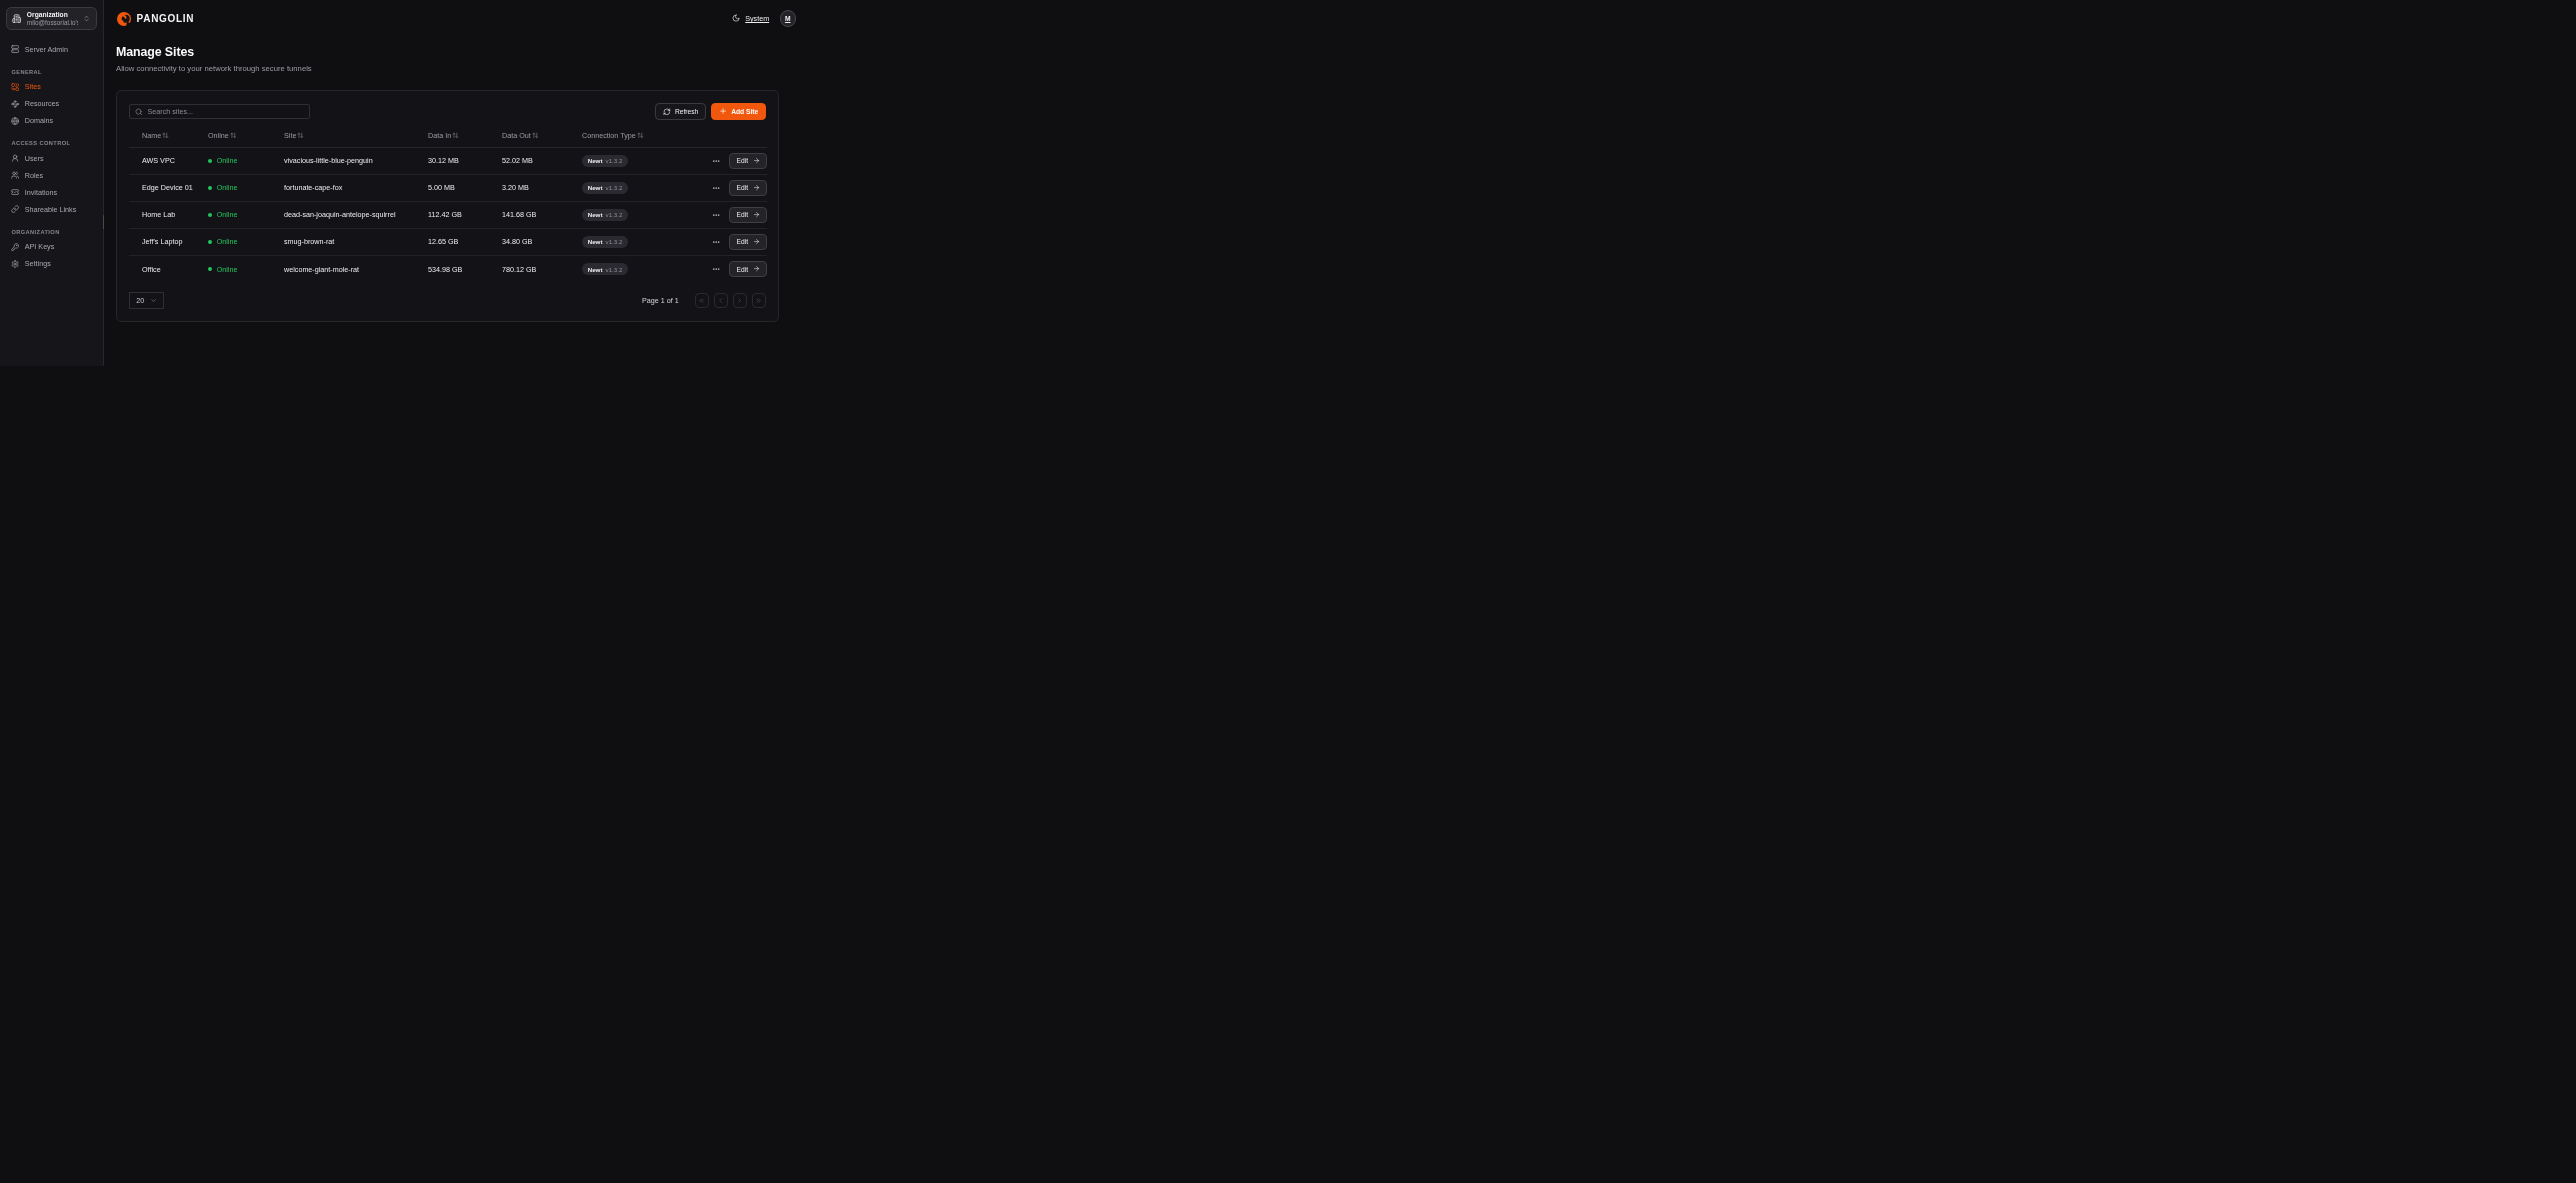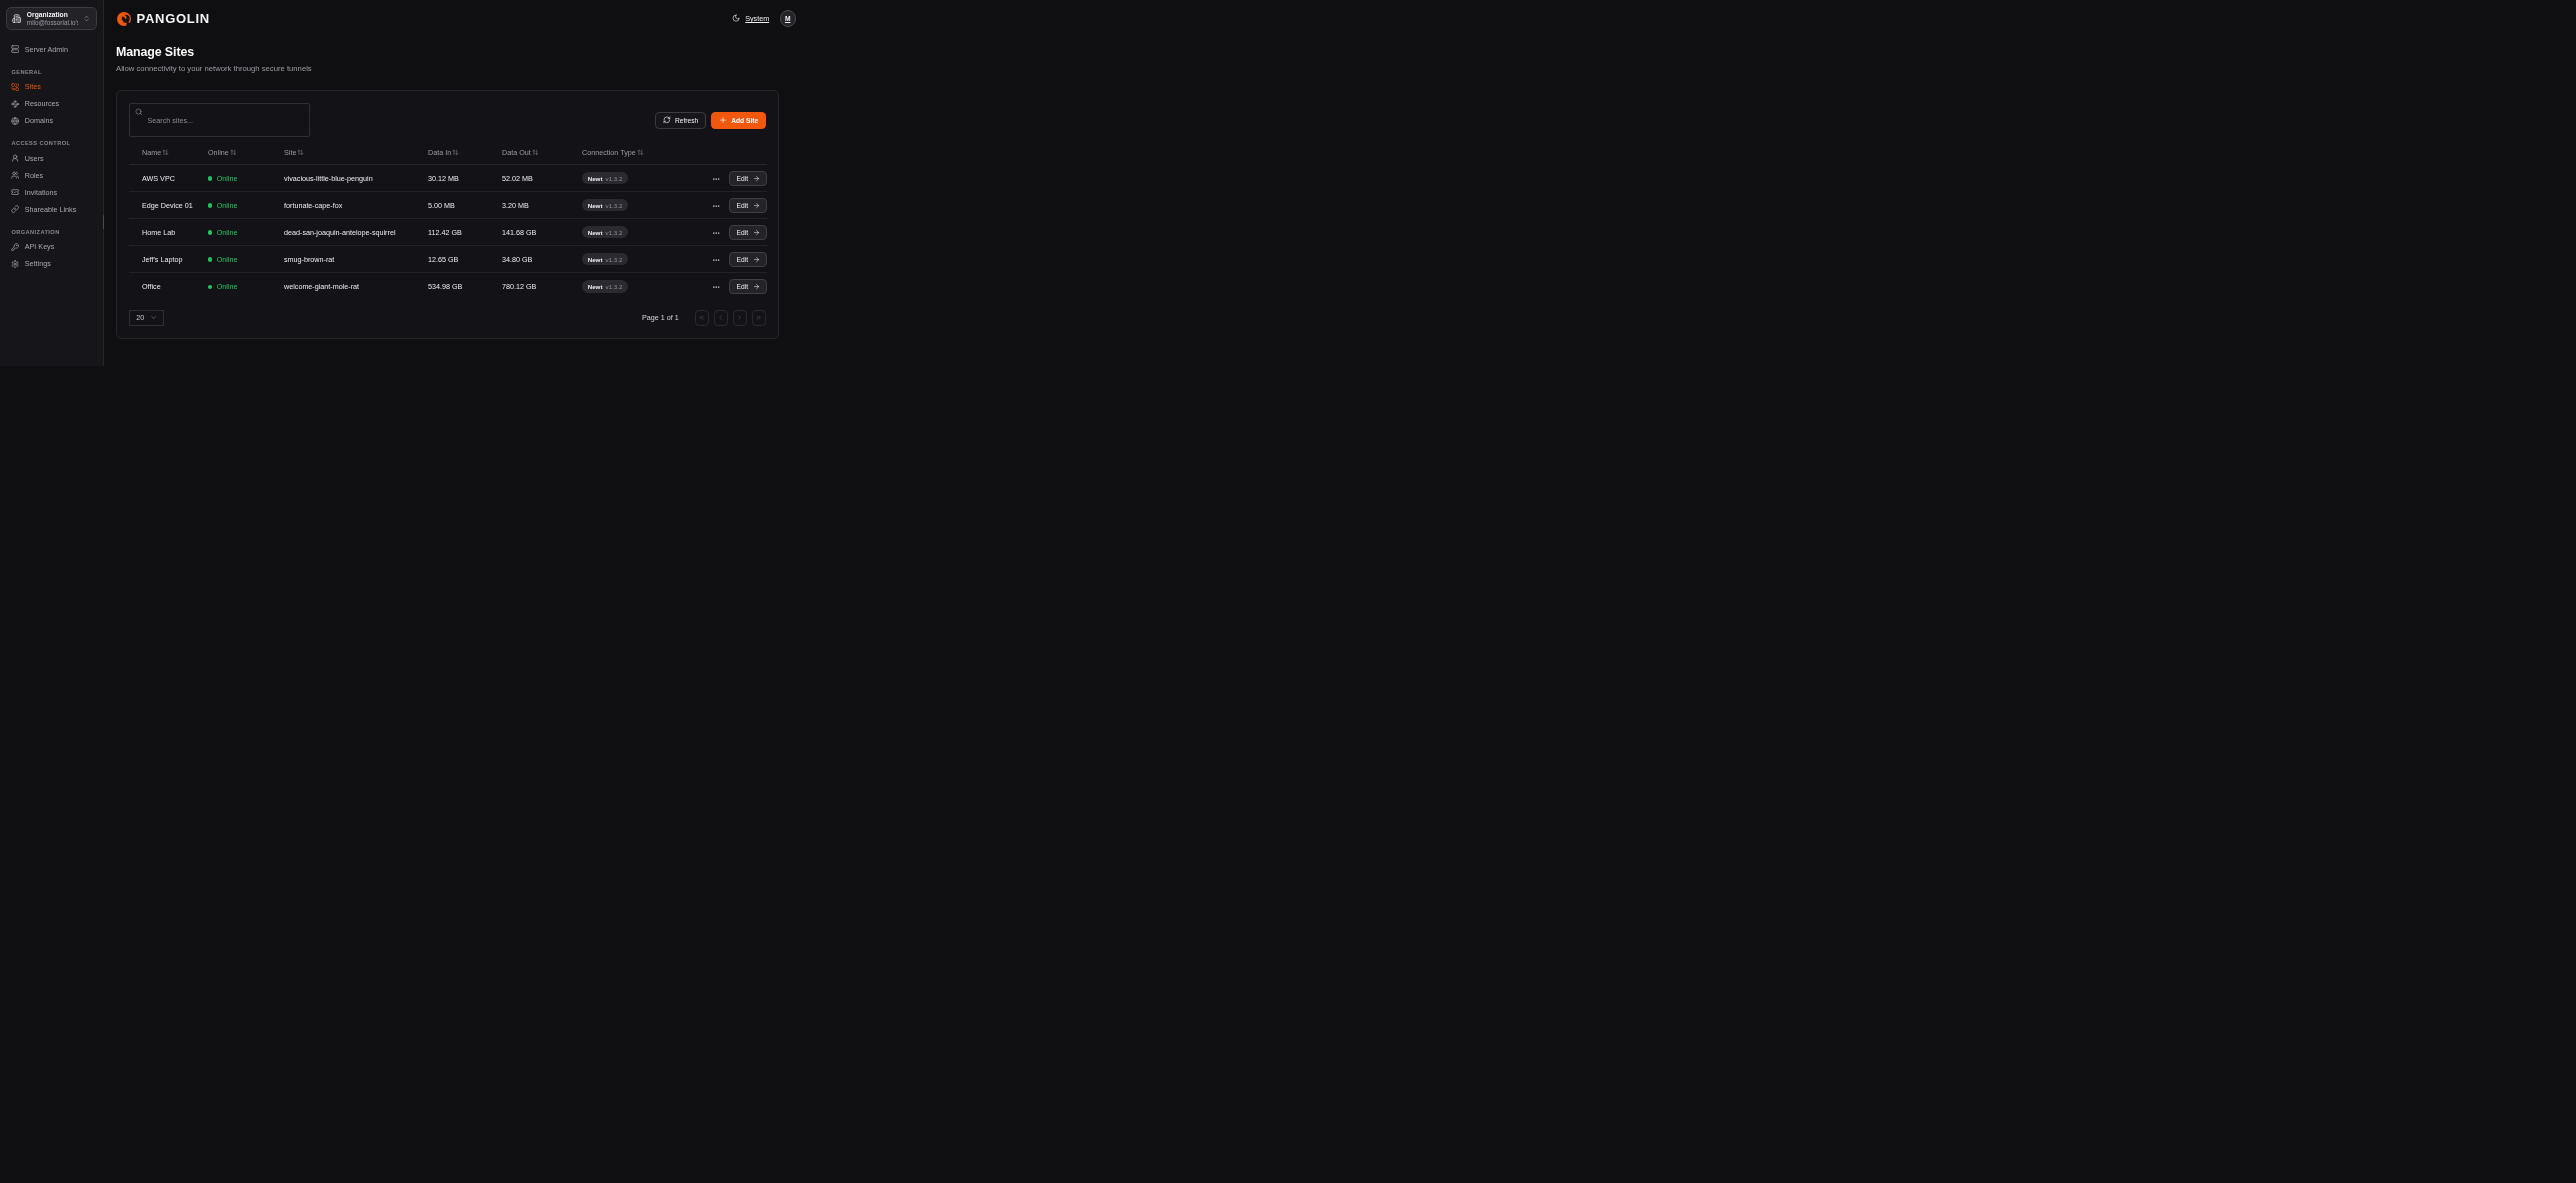--- a/index.html
+++ b/index.html
@@ -51,21 +51,21 @@
   .resize-handle {
     position:absolute; right:-1px; top:215px; width:1.5px; height:14px;
     border-radius:1.5px; background:#4a4a52; cursor:col-resize;
   }
 
   
   main { flex:1; padding:0 12px; position:relative; }
   .topbar { height:37px; display:flex; align-items:center; justify-content:space-between; }
   .brand { display:flex; align-items:center; gap:4.6px; }
   .brand .logo { width:16px; height:16px; }
-  .brand-name { font-size:13px; font-weight:700; letter-spacing:0.7px; color:#f4f4f6; }
+  .brand-name { font-size:10px; font-weight:700; letter-spacing:0.7px; color:#f4f4f6; }
   .top-actions { display:flex; align-items:center; gap:10.3px;text-decoration:underline; }
   .theme-toggle {
     display:flex; align-items:center; gap:4.6px; background:none; border:none;
     color:#f0f0f3; font-size:7.2px; font-weight:500; font-family:inherit; cursor:pointer;
   }
   .theme-toggle .icon { color:#e6e6ea; }
   .avatar {
     width:16.5px; height:16.5px; border-radius:50%; background:#232328;
     border:0.5px solid #47474f; color:#f4f4f6; font-size:6.7px; font-weight:700;
     display:flex; align-items:center; justify-content:center; cursor:pointer; font-family:inherit;
@@ -75,21 +75,21 @@
   .page-subtitle { margin-top:4.6px; font-size:7.7px; color:#9b9ba4; }
 
   .card {
     margin-top:17.5px; background:#131317; border:0.5px solid #26262b;
     border-radius:5.2px; padding:12px; width:663px;
   }
   .card-toolbar { display:flex; align-items:center; }
   .search { position:relative; width:181px; }
   .search .icon { position:absolute; left:5.7px; top:4.4px; color:#8a8a92; }
   .search input {
-    width:100%; height:34px; background:transparent; border:0.5px solid #2e2e34;
+    width:100%; height:15px; background:transparent; border:0.5px solid #2e2e34;
     border-radius:2px; padding:0 5.2px 0 17.5px; color:#e8e8ec; font-size:7.2px;
     font-family:inherit; outline:none;
   }
   .search input::placeholder { color:#8a8a92; }
   .toolbar-spacer { flex:1; }
   .btn {
     display:inline-flex; align-items:center; gap:4.1px; height:16.5px; padding:0 6.7px;
     border-radius:4.1px; font-size:6.7px; font-weight:500; font-family:inherit; cursor:pointer;
   }
   .btn-outline { background:#17171b; border:0.5px solid #3a3a41; color:#f0f0f3; }

